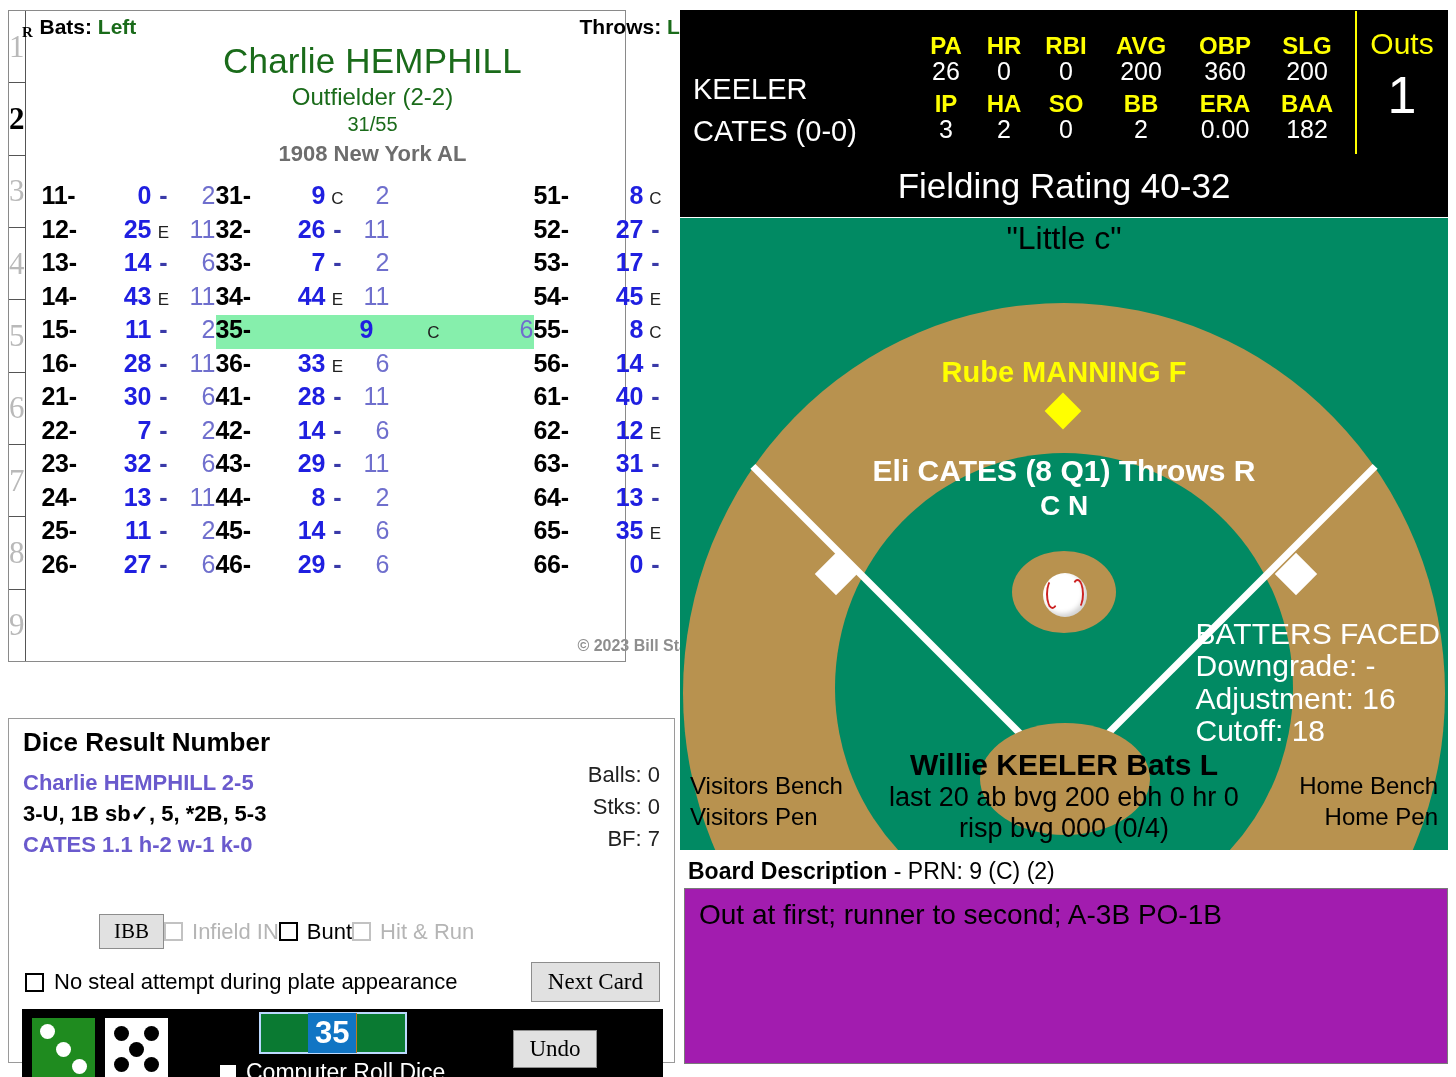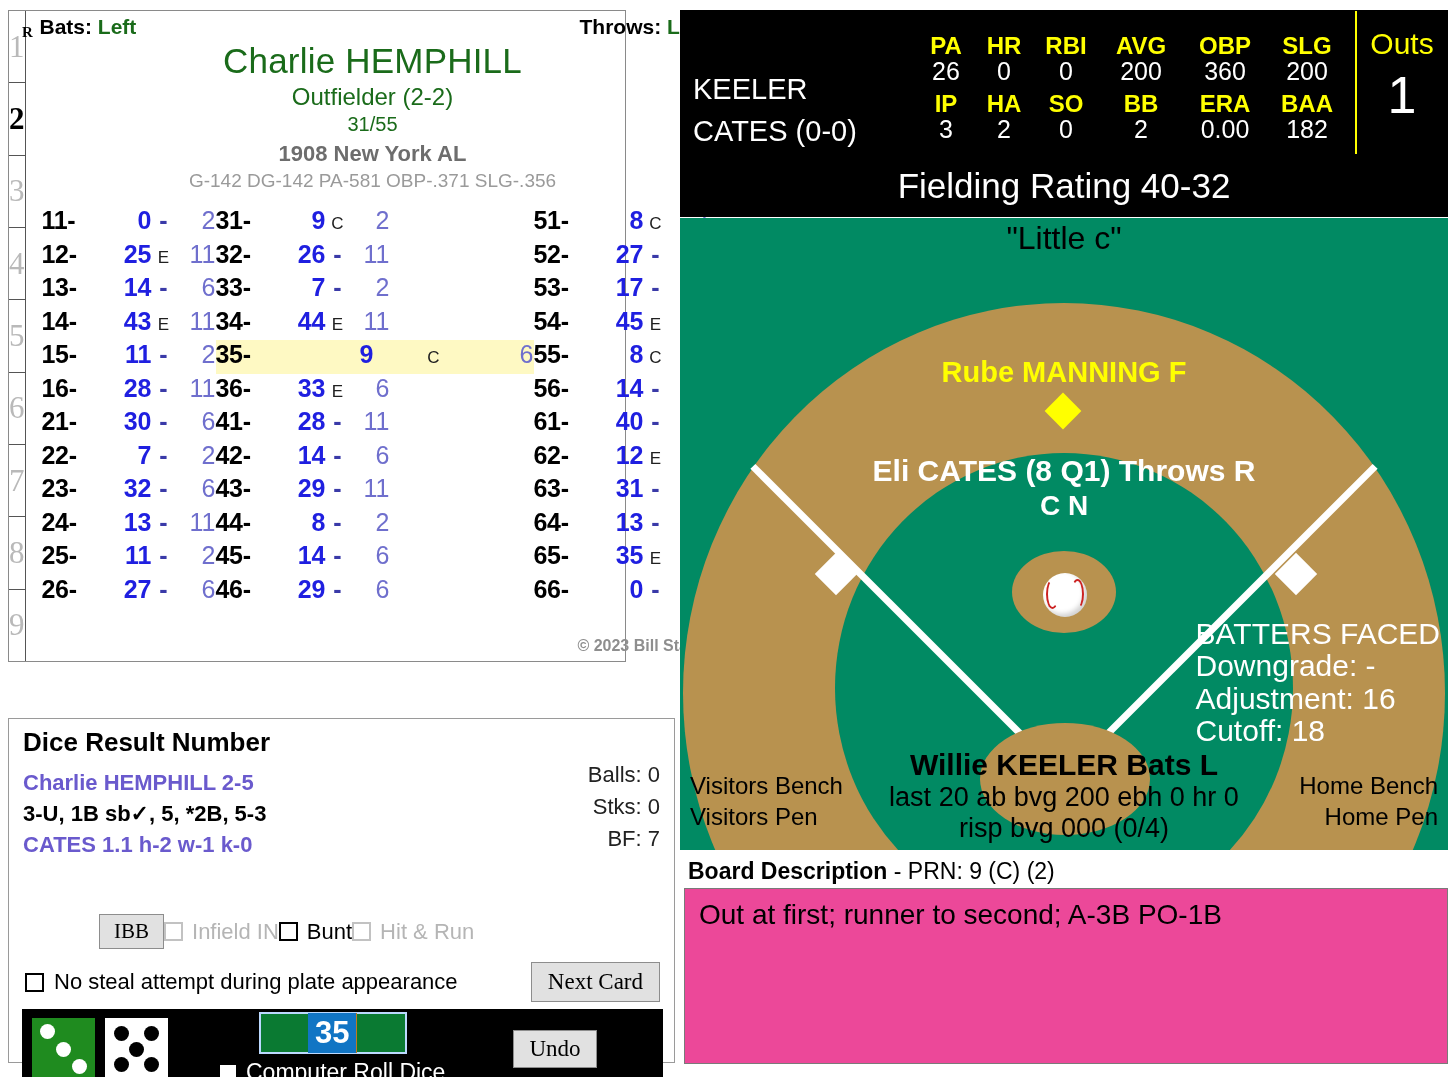--- a/index.html
+++ b/index.html
@@ -50,21 +50,21 @@
   .player-line { text-align: center; font-size: 19px; color: #9a9a9a; margin-top: 3px; }
 
   
   #dice-grid {
     margin-top: 14px; display: flex; justify-content: space-between;
     padding: 0 2px 0 6px;
   }
   .dg-col { display: flex; flex-direction: column; }
   .dg-row { display: flex; align-items: baseline; height: 33.5px;
             font-size: 25px; font-family: "Liberation Sans", sans-serif; }
-  .dg-row.hl { background: #fef9c3; gap: 48px; }
+  .dg-row.hl { background: #86efac; gap: 48px; }
   .dg-key { width: 62px; text-align: left; color: #000; font-weight: bold; letter-spacing: -.3px;}
   .dg-res { width: 48px; text-align: right; color: #1f1fe0; font-weight: bold; }
   .dg-flag { width: 24px; text-align: center; color: #202020; font-size: 17px; }
   .dg-flag.dash { color: #3a3aa8; font-size: 25px; font-weight: bold; }
   .dg-sec { width: 40px; text-align: right; color: #6f6fcd; }
   .copyright { position: absolute; right: 12px; bottom: 6px;
                font-size: 16px; font-weight: bold; color: #8e8e8e; }
 
   
   #dice-panel {
@@ -242,21 +242,21 @@
 
   
   #board-desc-label {
     position: absolute; left: 688px; top: 858px;
     font-size: 23px; font-weight: bold; color: #000;
   }
   #board-desc-label .norm { font-weight: normal; }
   #board-desc-box {
     position: absolute; left: 684px; top: 888px;
     width: 764px; height: 176px;
-    border: 1px solid #7a7a7a; background: #ec4899; padding: 10px 14px;
+    border: 1px solid #7a7a7a; background: #a21caf; padding: 10px 14px;
   }
   #board-desc-text { font-size: 28px; color: #000; }
 </style>
 </head>
 <body>
 
 <div id="root">
 
   <div id="batter-card">
     <div id="inning-col">
@@ -280,21 +280,20 @@
         </div>
         <div>
           <span>Throws:</span>
           <span class="val">Left</span>
         </div>
       </div>
       <div class="player-name">Charlie HEMPHILL</div>
       <div class="player-pos">Outfielder (2-2)</div>
       <div class="player-rat">31/55</div>
       <div class="player-team">1908 New York AL</div>
-      <div class="player-line">G-142 DG-142 PA-581 OBP-.371 SLG-.356</div>
 
       <div id="dice-grid">
           <div class="dg-col">
             <div class="dg-row">
               <span class="dg-key">11-</span>
               <span class="dg-res">0</span>
               <span class="dg-flag dash">-</span>
               <span class="dg-sec">2</span>
             </div>
             <div class="dg-row">

